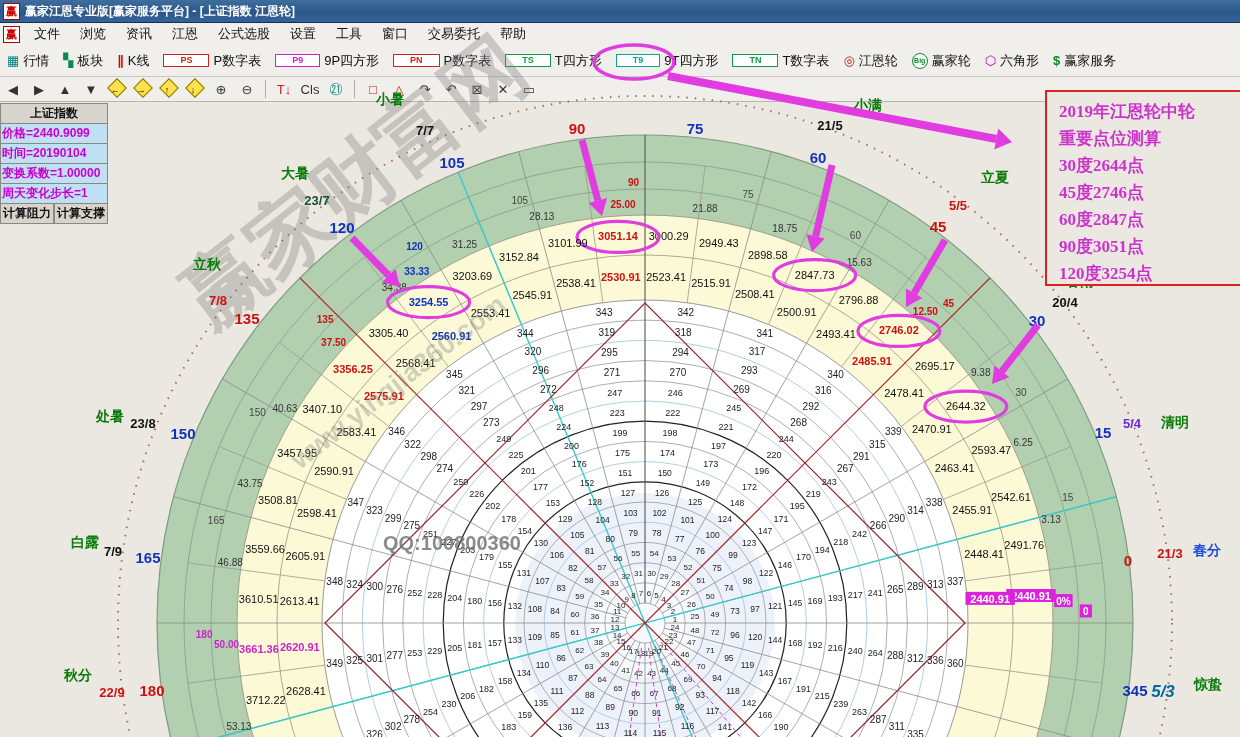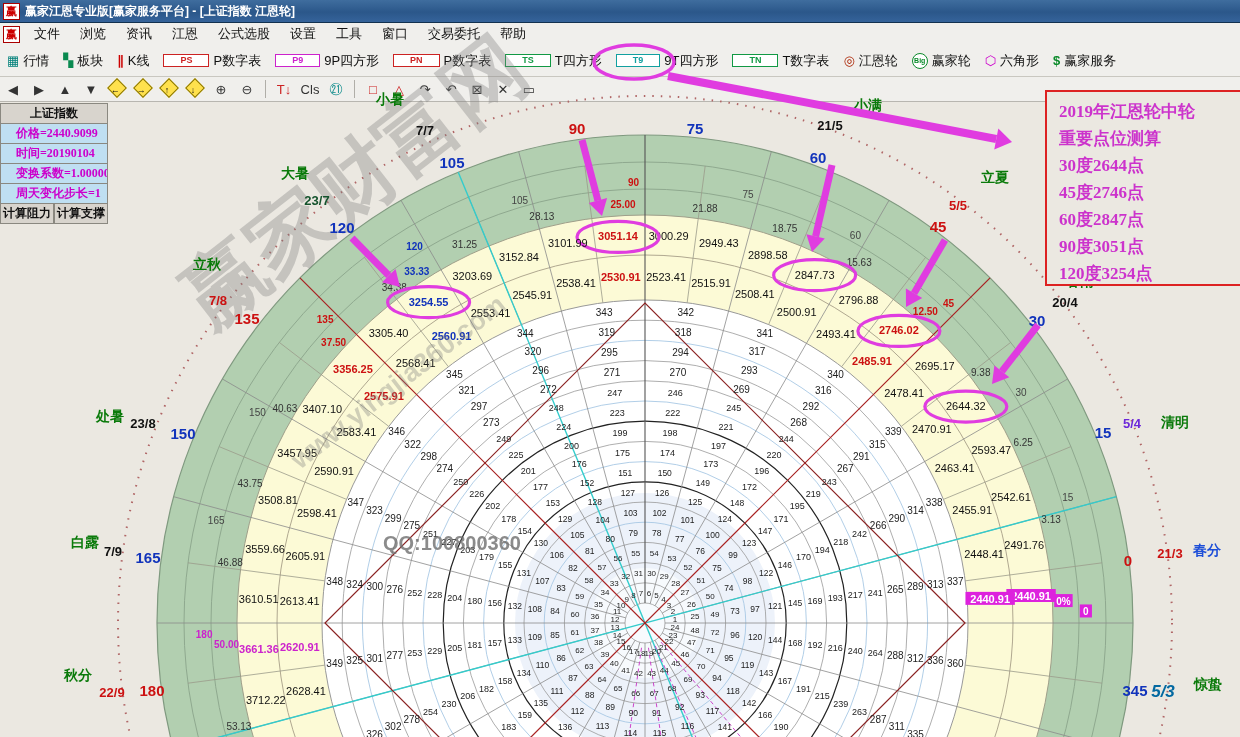--- a/index.html
+++ b/index.html
@@ -28,21 +28,21 @@
     display:flex;align-items:center;font-size:13px;border-bottom:1px solid #b8b6b0;}
   .tb2-btn{min-width:20px;text-align:center;padding:1px 3px;color:#333;}
   .tb2-sep{width:1px;height:18px;background:#b0aea8;margin:0 5px;}
   .diamond{display:inline-block;width:12px;height:12px;background:#ffe14d;border:1px solid #8a7500;
     transform:rotate(45deg);text-align:center;margin:0 2px;}
   .diamond>span{display:inline-block;transform:rotate(-45deg);font-size:9px;line-height:12px;color:#111;font-weight:bold;}
   
   #info-panel{position:absolute;left:0;top:103px;width:108px;z-index:4;font-size:12px;font-weight:bold;}
   #info-panel .hdr{background:#d8d4cd;border:1px solid #8a8880;text-align:center;color:#111;padding:1px 0;}
   #info-panel .row{background:#bfdff2;border:1px solid #8a8880;border-top:none;color:#cc00cc;
-     padding:1px 15px;white-space:nowrap;overflow:hidden;font-family:Liberation Serif, serif;}
+     padding:1px 1px;white-space:nowrap;overflow:hidden;}
   #info-panel .btns{display:flex;}
   #info-panel .btn{flex:1;background:#d8d4cd;border:1px solid #8a8880;border-top:none;
      text-align:center;color:#111;padding:1px 0;cursor:default;}
   
   .wlabel{position:absolute;transform:translate(-50%,-50%);font-weight:bold;white-space:nowrap;z-index:3;}
   
   #anno-box{position:absolute;left:1045px;top:90px;width:218px;height:196px;border:2px solid #dd2222;
      background:#ebe8e1;z-index:6;padding:6px 0 0 12px;box-sizing:border-box;}
   #anno-box div{color:#cc33cc;font-size:17px;font-weight:bold;line-height:27px;
      font-family:"Liberation Serif","DejaVu Serif",serif;}

